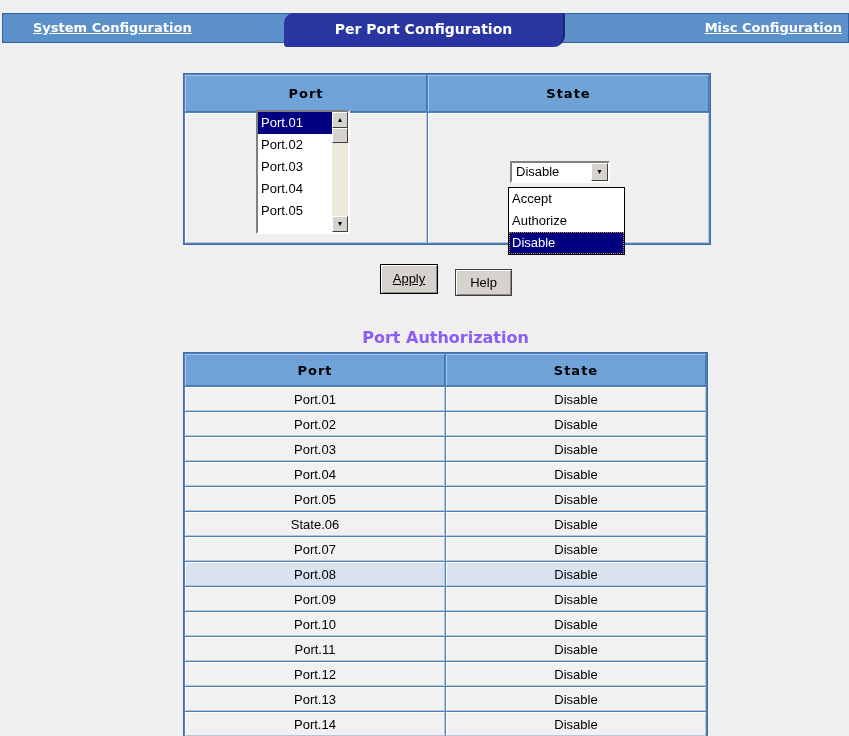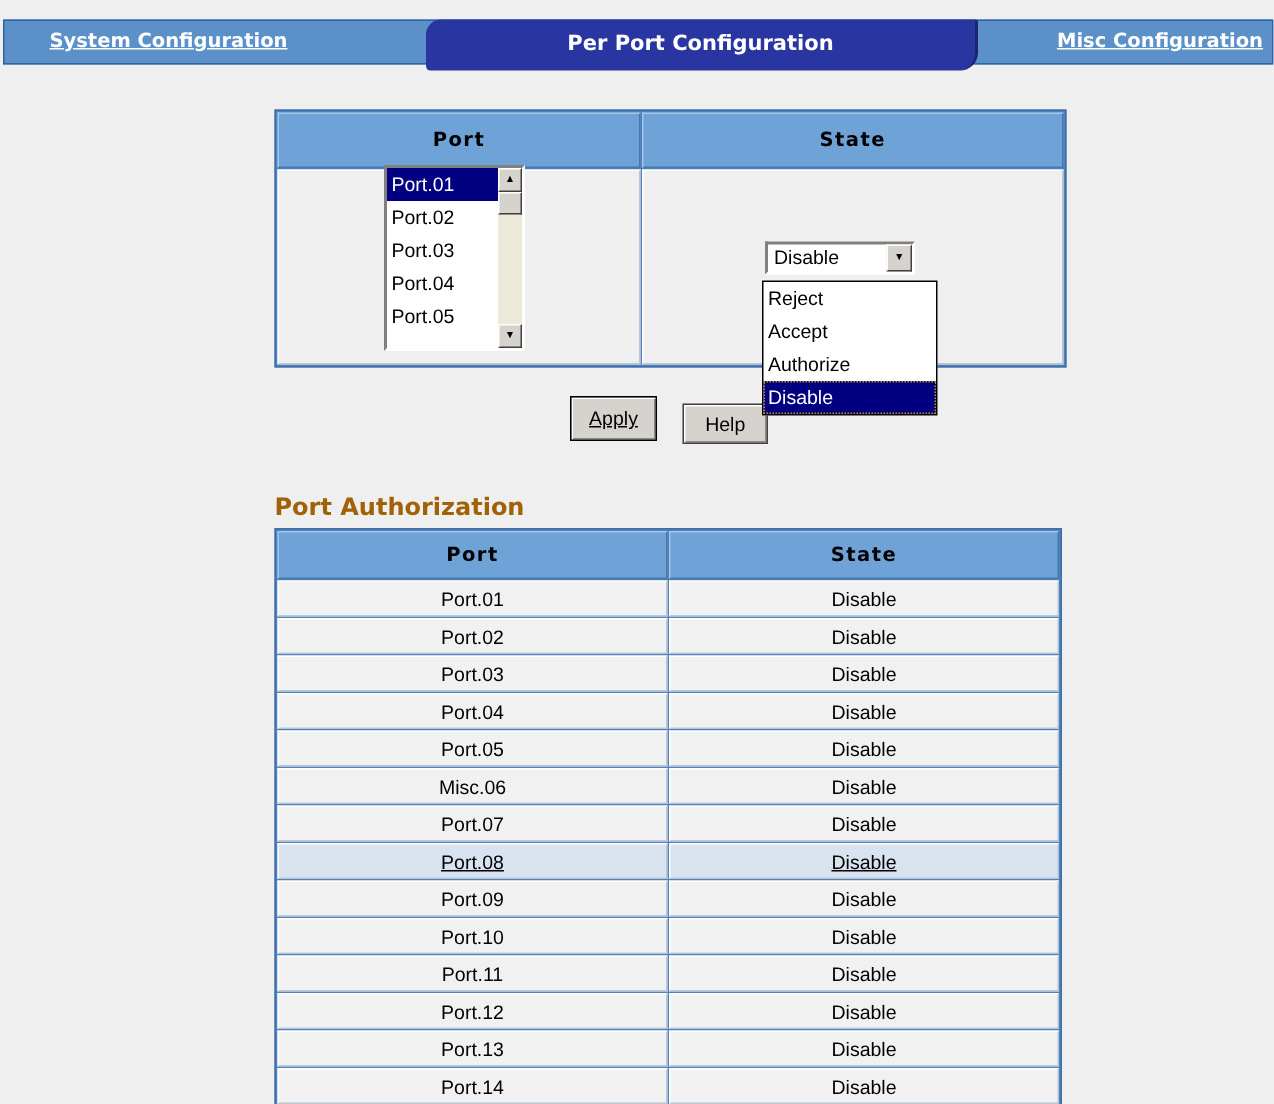--- a/index.html
+++ b/index.html
@@ -17,21 +17,21 @@
     background:#5b91c8;border:1px solid #2e62a1;box-sizing:border-box;
   }
   .tab-link{
     position:absolute;top:0;height:28px;line-height:28px;
     font-family:"DejaVu Sans", sans-serif;font-weight:bold;font-size:13px;
     color:#ffffff;text-decoration:underline;cursor:pointer;white-space:nowrap;
   }
   .tab-link.left{left:30px;}
   .tab-link.right{right:6px;}
   .tab-active{
-    position:absolute;left:281px;top:-1px;width:368px;height:34px;
+    position:absolute;left:281px;top:-1px;width:281px;height:34px;
     background:#2936a2;border-radius:10px 2px 12px 3px;
     border-right:2px solid #1a2470;
     color:#ffffff;font-family:"DejaVu Sans", sans-serif;font-weight:bold;font-size:14px;
     text-align:center;line-height:32px;cursor:pointer;box-sizing:border-box;
   }
 
   
   table.blue{
     border-collapse:separate;border-spacing:1px;
     background:#4f81bd;border:1px solid #3f6fa8;
@@ -115,27 +115,27 @@
     border:1px solid #404040;box-sizing:border-box;
     box-shadow:inset 1px 1px 0 #ffffff, inset -1px -1px 0 #8a8a8a;
     cursor:pointer;
   }
   #apply-btn{left:380px;top:264px;width:58px;height:30px;line-height:28px;border-color:#000;text-decoration:underline;}
   #help-btn{left:455px;top:269px;width:57px;height:27px;line-height:25px;}
 
   
   .auth-title{
     position:absolute;left:183px;top:328px;width:525px;height:22px;
-    text-align:left;font-family:"DejaVu Sans", sans-serif;
-    font-weight:bold;font-size:16px;color:#a16207;
+    text-align:center;font-family:"DejaVu Sans", sans-serif;
+    font-weight:bold;font-size:16px;color:#8b5cf6;
   }
   #auth-table{position:absolute;left:183px;top:352px;width:525px;}
   #auth-table th{height:22px;}
   #auth-table td{height:22px;background:#f1f1f1;}
-  #auth-table tr.hl td{background:#d9e2ef;text-decoration:underline;}
+  #auth-table tr.hl td{background:#d9e2ef;}
   #auth-table col{width:50%;}
 </style>
 </head>
 <body>
 
 <div id="page">
 
   <div class="tabbar">
     <span class="tab-link left">System Configuration</span>
     <div class="tab-active">Per Port Configuration</div>
@@ -173,21 +173,20 @@
       <div class="sb-btn sb-down">▼</div>
     </div>
   </div>
 
   <div class="select">
     <span class="val">Disable</span>
     <span class="dd-btn">▼</span>
   </div>
 
   <div class="dd-list">
-      <div class="dd-item">Reject</div>
       <div class="dd-item">Accept</div>
       <div class="dd-item">Authorize</div>
       <div class="dd-item hl">Disable</div>
     </div>
 
   <div class="btn" id="apply-btn">Apply</div>
   <div class="btn" id="help-btn">Help</div>
 
   <div class="auth-title">Port Authorization</div>
 
@@ -217,21 +216,21 @@
         </tr>
         <tr>
           <td>Port.04</td>
           <td>Disable</td>
         </tr>
         <tr>
           <td>Port.05</td>
           <td>Disable</td>
         </tr>
         <tr>
-          <td>Misc.06</td>
+          <td>State.06</td>
           <td>Disable</td>
         </tr>
         <tr>
           <td>Port.07</td>
           <td>Disable</td>
         </tr>
         <tr class="hl">
           <td>Port.08</td>
           <td>Disable</td>
         </tr>

